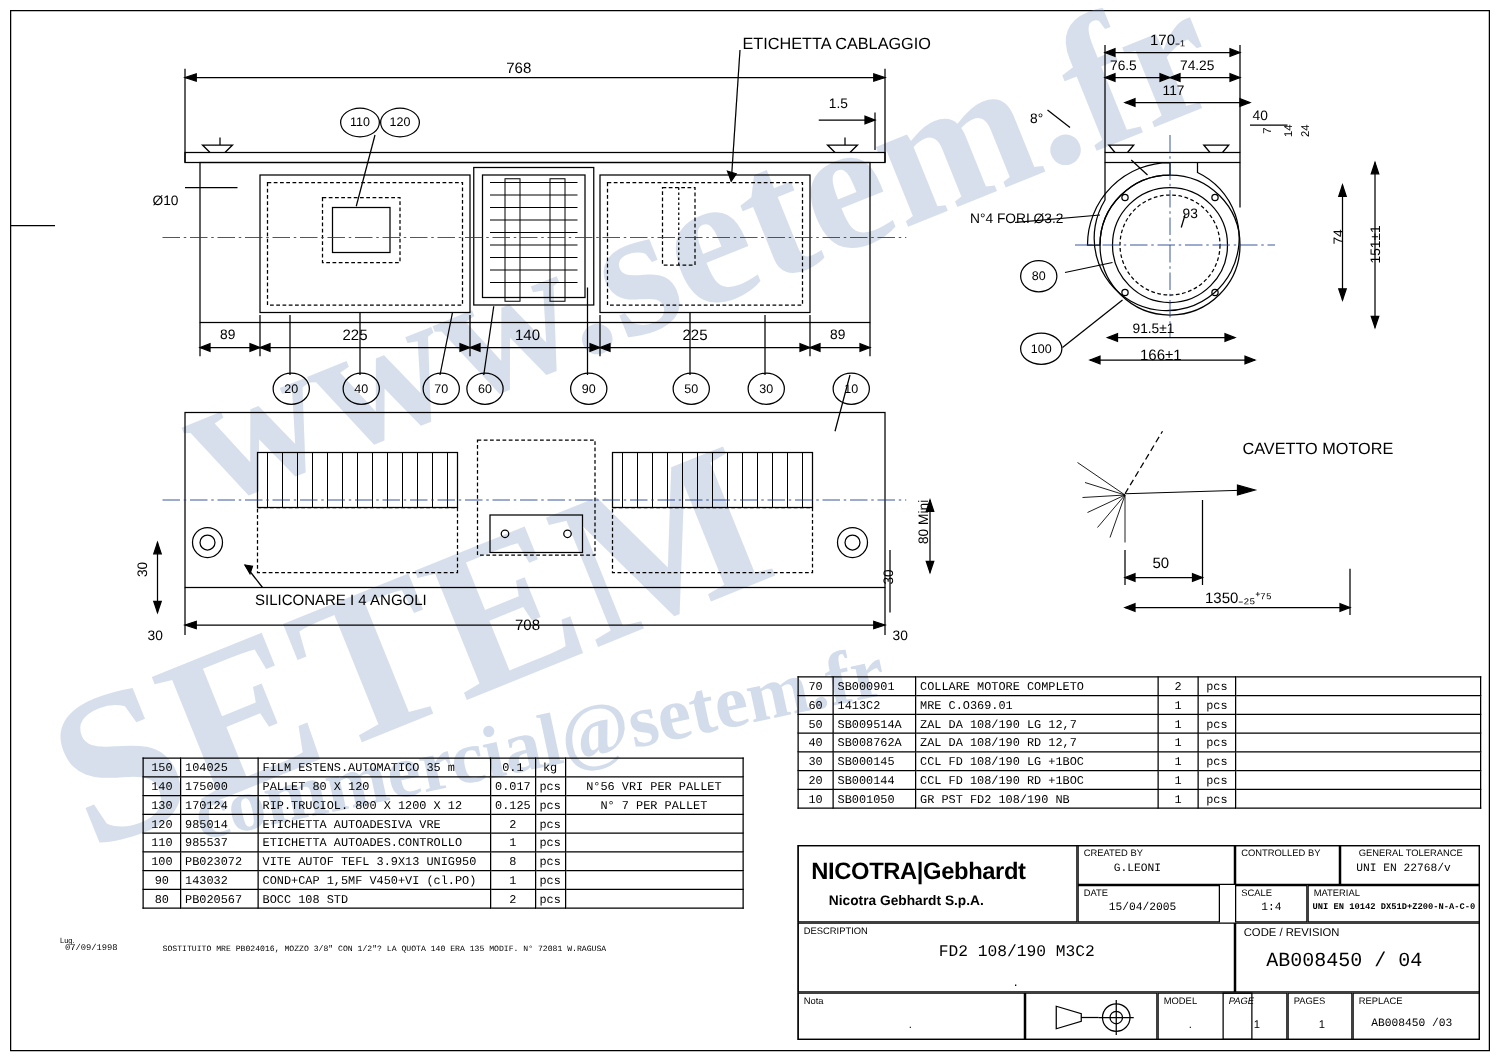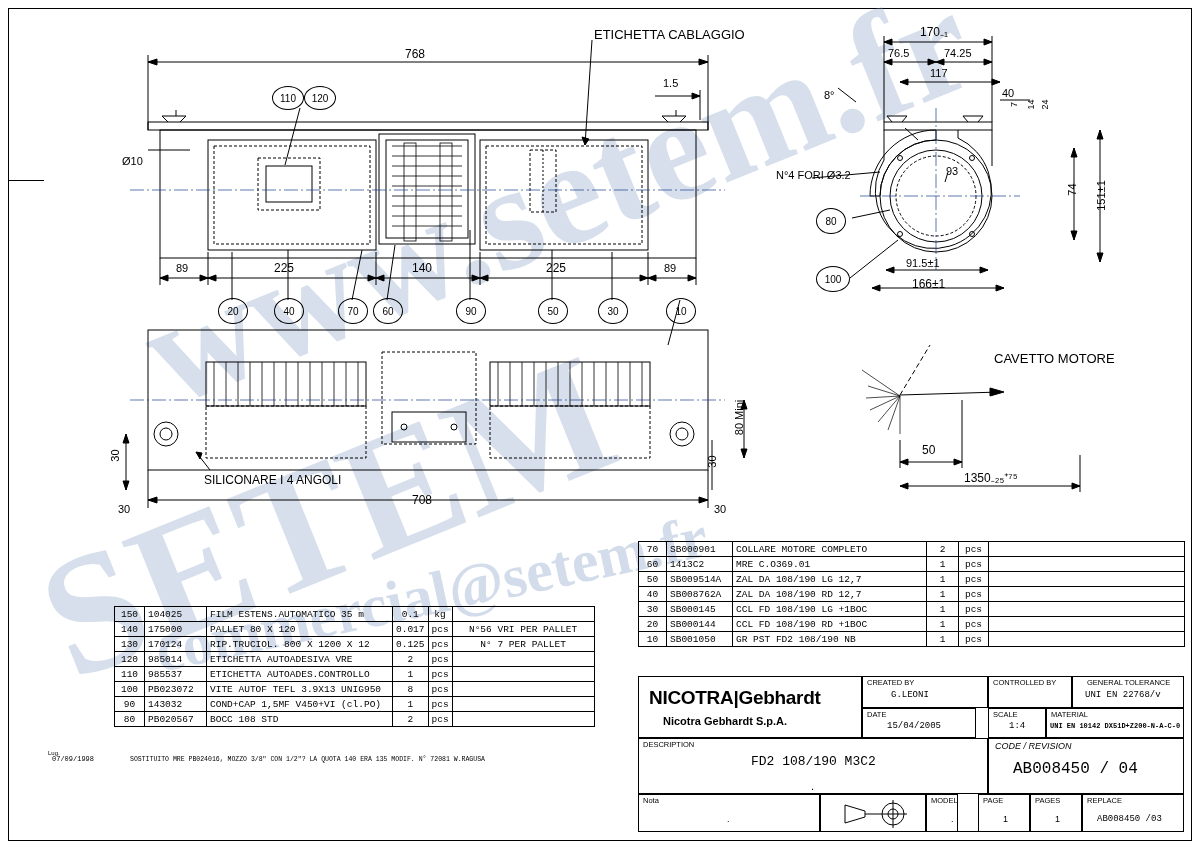--- a/index.html
+++ b/index.html
@@ -490,46 +490,46 @@
     <div class="txt" style="left:3px;top:14px;position:absolute;font-size:7px;font-family:'Liberation Mono',monospace;font-weight:bold;">UNI EN 10142 DX51D+Z200-N-A-C-0</div>
   </div>
 
   <div class="box" style="left:638px;top:738px;width:350px;height:56px;">
     <div class="txt xs" style="left:4px;top:2px;position:absolute;">DESCRIPTION</div>
     <div class="txt" style="left:112px;top:16px;position:absolute;font-size:13px;font-family:'Liberation Mono',monospace;">FD2 108/190 M3C2</div>
     <div class="txt" style="left:172px;top:42px;position:absolute;">.</div>
   </div>
 
   <div class="box" style="left:988px;top:738px;width:196px;height:56px;">
-    <div class="txt sm" style="left:6px;top:3px;position:absolute;font-style:italic;">CODE / REVISION</div>
+    <div class="txt sm" style="left:6px;top:3px;position:absolute;">CODE / REVISION</div>
     <div class="txt" style="left:24px;top:22px;position:absolute;font-size:16px;font-family:'Liberation Mono',monospace;">AB008450 / 04</div>
   </div>
 
   <div class="box" style="left:638px;top:794px;width:182px;height:38px;">
     <div class="txt xs" style="left:4px;top:2px;position:absolute;">Nota</div>
     <div class="txt sm" style="left:88px;top:20px;position:absolute;">.</div>
   </div>
   <div class="box" style="left:820px;top:794px;width:106px;height:38px;">
     <svg width="106" height="38" style="left:0;top:0;">
       <g stroke="#000" fill="none">
         <path d="M24 10 L44 16 L44 22 L24 28 Z"></path>
         <line x1="44" y1="19" x2="58" y2="19"></line>
         <circle cx="72" cy="19" r="11"></circle>
         <circle cx="72" cy="19" r="5"></circle>
         <line x1="58" y1="19" x2="86" y2="19"></line>
         <line x1="72" y1="5" x2="72" y2="33"></line>
       </g>
     </svg>
   </div>
-  <div class="box" style="left:926px;top:794px;width:32px;height:38px;">
+  <div class="box" style="left:926px;top:794px;width:76px;height:38px;">
     <div class="txt xs" style="left:4px;top:2px;position:absolute;">MODEL</div>
     <div class="txt sm" style="left:24px;top:20px;position:absolute;">.</div>
   </div>
   <div class="box" style="left:978px;top:794px;width:52px;height:38px;">
-    <div class="txt xs" style="left:4px;top:2px;position:absolute;">PAGE</div>
+    <div class="txt xs" style="left:4px;top:2px;position:absolute;font-style:italic;">PAGE</div>
     <div class="txt sm" style="left:24px;top:20px;position:absolute;">1</div>
   </div>
   <div class="box" style="left:1030px;top:794px;width:52px;height:38px;padding-left:40px;">
     <div class="txt xs" style="left:4px;top:2px;position:absolute;">PAGES</div>
     <div class="txt sm" style="left:24px;top:20px;position:absolute;">1</div>
   </div>
   <div class="box" style="left:1082px;top:794px;width:102px;height:38px;">
     <div class="txt xs" style="left:4px;top:2px;position:absolute;">REPLACE</div>
     <div class="txt sm" style="left:14px;top:20px;position:absolute;font-family:'Liberation Mono',monospace;">AB008450 /03</div>
   </div>

